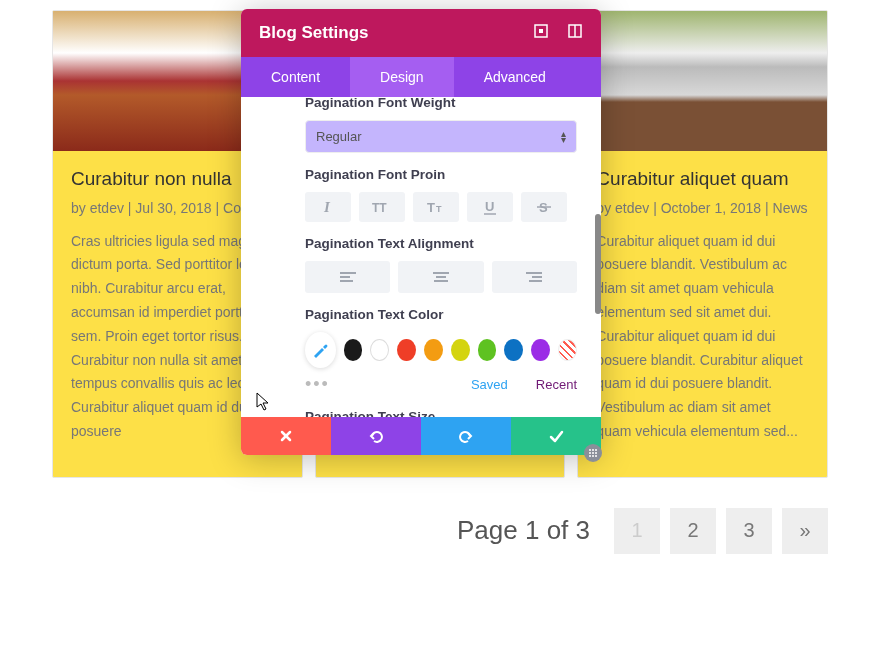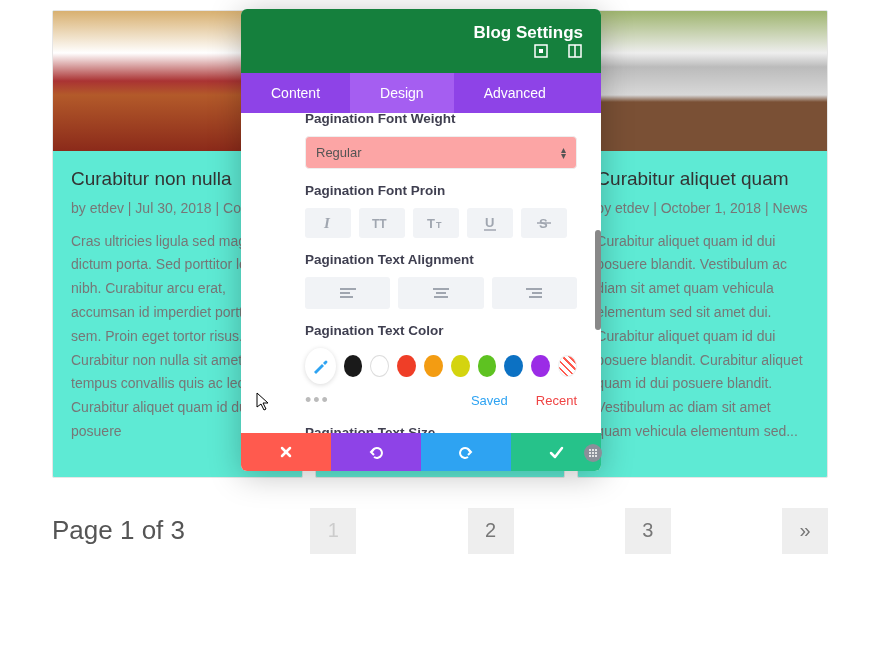--- a/index.html
+++ b/index.html
@@ -1,61 +1,61 @@
 <!DOCTYPE html>
 <html><head>
 <meta charset="utf-8">
 <style>
   * { box-sizing: border-box; margin: 0; padding: 0; }
   body { font-family: -apple-system, BlinkMacSystemFont, "Segoe UI", Helvetica, Arial, sans-serif; background: #fff; width: 880px; height: 656px; position: relative; overflow: hidden; }
 
   
   .blog-grid { display: flex; gap: 12px; padding: 10px 52px 0 52px; }
-  .card { flex: 1; border: 1px solid #e6e6e6; border-radius: 2px; overflow: hidden; display: flex; flex-direction: column; background:#5eead4;}
+  .card { flex: 1; border: 1px solid #e6e6e6; border-radius: 2px; overflow: hidden; display: flex; flex-direction: column; background:#fde047;}
   .card-img { height: 140px; background: #888; }
   .card-img.kitchen { background: linear-gradient(0deg, #8b2a1a 0%, #b35a2a 40%, #a33 50%, #fff 70%, #d8b070 100%); }
   .card-img.blank { background: #fff; }
   .card-img.living { background: linear-gradient(0deg, #7a5035 0%, #7a5035 35%, #d8d8d8 40%, #bbb 60%, #eee 70%, #9fb56f 100%); }
   .card-body { padding: 16px 18px 18px 18px; }
   .card-title { font-size: 19px; color: #333; margin-bottom: 8px; line-height: 1.3; font-weight: 400;}
   .card-meta { font-size: 14px; color: #777; margin-bottom: 14px; }
   .card-meta a { color: #777; text-decoration: none; }
   .card-text { font-size: 14px; color: #777; line-height: 1.7; }
 
-  .pagination-row { display: flex; justify-content: space-between; align-items: center; gap: 10px; padding: 30px 52px 0 52px; }
+  .pagination-row { display: flex; justify-content: flex-end; align-items: center; gap: 10px; padding: 30px 52px 0 52px; margin-left: 36px; }
   .page-text { font-size: 26px; color: #555; margin-right: 14px; font-weight: 400;}
   .page-btn { width: 46px; height: 46px; background:#eee; display:flex; align-items:center; justify-content:center; font-size:20px; color:#999; }
   .page-btn.current { color:#ccc; }
   .page-btn.active, .page-btn.other { color:#777; }
 
   
   .modal { position: absolute; left: 241px; top: 9px; width: 360px; background:#fff; border-radius: 6px; box-shadow: 0 4px 32px rgba(0,0,0,0.25); overflow: hidden; display:flex; flex-direction:column; }
-  .modal-header { background:#15803d; color:#fff; padding: 14px 18px; display:flex; align-items:flex-end; justify-content:space-between;flex-direction:column; }
+  .modal-header { background:#be185d; color:#fff; padding: 14px 18px; display:flex; align-items:flex-start; justify-content:space-between; }
   .modal-title { font-size: 17px; font-weight: 600; }
   .header-icons { display:flex; gap:18px; }
   .hicon { width:16px; height:16px; display:flex; align-items:center; justify-content:center; cursor:pointer; }
   .tabs { background:#8e43e7; display:flex; }
   .tab { color:#fff; font-size:14px; padding: 12px 30px; cursor:pointer; font-weight:500;}
   .tab.active { background:#a55ef1;text-align:right; }
   .modal-body { padding: 0 24px 12px 24px; max-height: 320px; overflow: hidden; position:relative;margin-left:40px; }
   .section-label { font-size: 13.5px; font-weight: 600; color:#3f3f50; margin: 14px 0 10px 0; }
   .section-label.cut { margin-top:-2px; }
-  .dropdown { border:1px solid #eee; border-radius:4px; padding: 8px 10px; font-size:13px; color:#555; display:flex; align-items:center; justify-content:space-between; background:#fca5a5; cursor:pointer;}
+  .dropdown { border:1px solid #eee; border-radius:4px; padding: 8px 10px; font-size:13px; color:#555; display:flex; align-items:center; justify-content:space-between; background:#c4b5fd; cursor:pointer;}
   .dropdown-caret { font-size:10px; display:flex; flex-direction:column; line-height:0.6; color:#555;}
   .style-row { display:flex; gap:8px; }
   .style-btn { flex:0 0 auto; width:46px; height:30px; background:#f1f3f6; border-radius:3px; display:flex; align-items:center; justify-content:center; color:#a0a6b0; cursor:pointer; }
   .align-row { display:flex; gap:8px; }
   .align-btn { flex:1 1 0; height:32px; background:#f1f3f6; border-radius:3px; display:flex; align-items:center; justify-content:center; color:#a0a6b0; cursor:pointer;}
   .color-row { display:flex; gap:8px; align-items:center; flex-wrap:nowrap;}
   .swatch { width:22px; height:22px; border-radius:50%; cursor:pointer; }
   .swatch.picker { width:36px; height:36px; border-radius:50%; box-shadow:0 1px 5px rgba(0,0,0,0.15); background:#fff; display:flex; align-items:center; justify-content:center; }
   .dots { color:#bbb; font-size:18px; letter-spacing:2px; margin-top:6px;}
   .saved-recent { display:flex; gap:28px; font-size:13px; margin-top:6px; justify-content:flex-end;}
   .saved { color:#2ea3f2; font-weight:500;}
-  .recent { color:#ef4444;text-align:right; }
+  .recent { color:#701a75;text-align:right; }
   .row-flex { display:flex; justify-content:space-between; align-items:center;}
   .cursor-ptr { position:absolute; left:256px; top:392px; pointer-events:none; z-index:20;}
   .modal-footer { display:flex; height:38px; }
   .fbtn { flex:1; display:flex; align-items:center; justify-content:center; color:#fff; cursor:pointer; }
   .fbtn.cancel { background:#ff5a4e; }
   .fbtn.undo { background:#8e43e7; }
   .fbtn.redo { background:#2ea3f2; }
   .fbtn.ok { background:#26c28a; }
   .scroll-ind { position:absolute; right:0; top:117px; width:6px; height:100px; background:#888; border-radius:3px;}
   .slash { background: repeating-linear-gradient(45deg, #ff5a4e 0, #ff5a4e 2px, #fff 2px, #fff 5px); border:1px solid #eee;}

